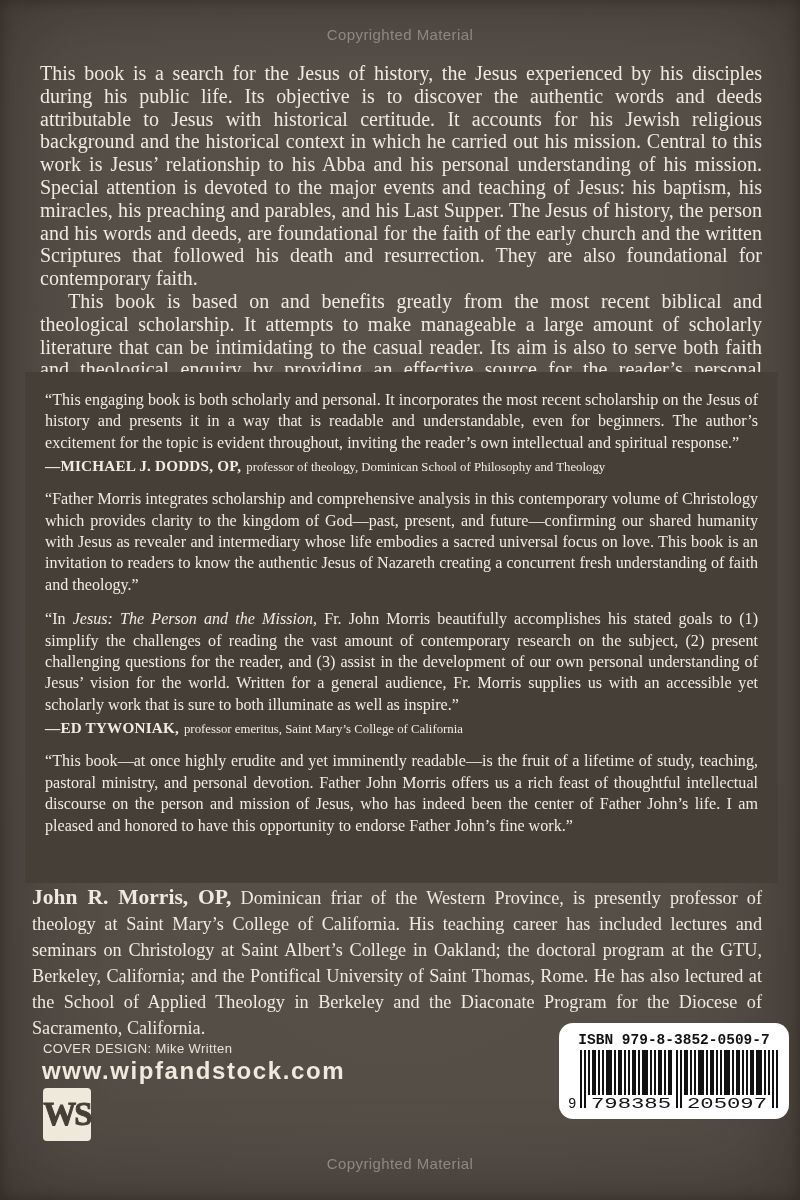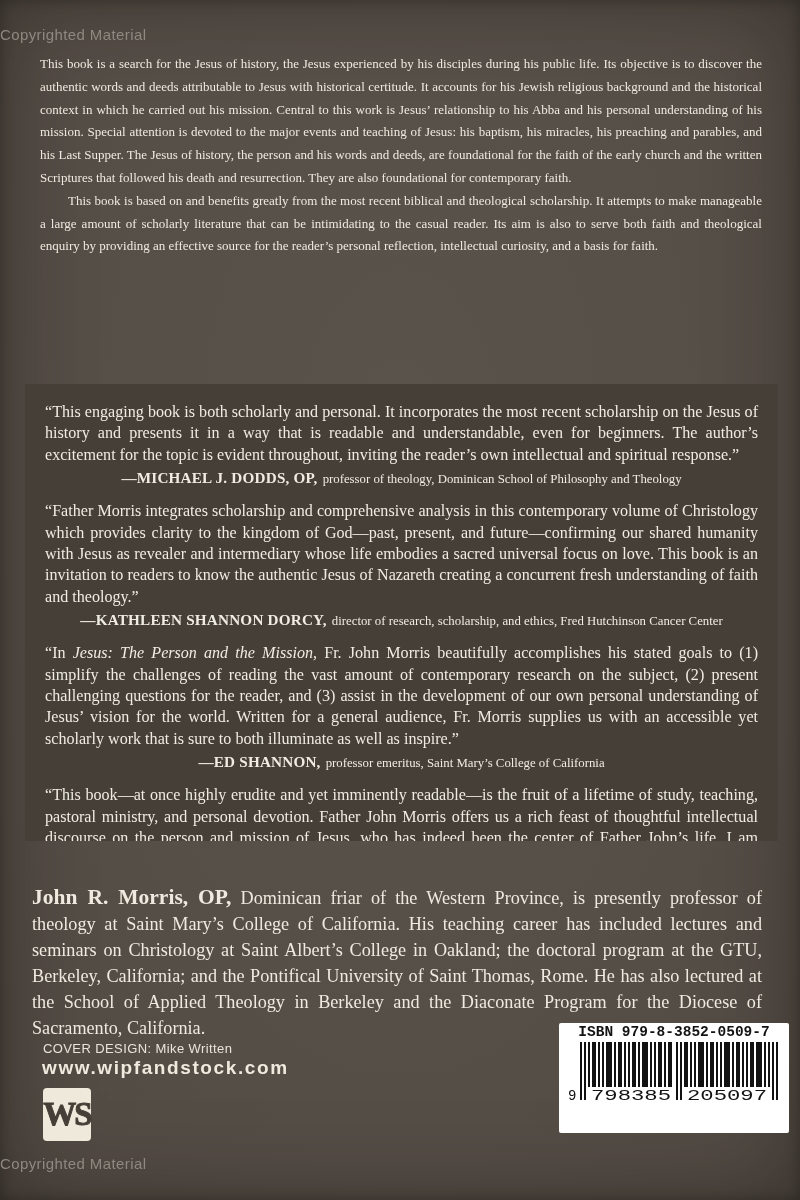--- a/index.html
+++ b/index.html
@@ -7,67 +7,68 @@
     position:relative;
     width:800px;height:1200px;
     margin:0 auto;
     background:radial-gradient(ellipse at 50% 38%, #5a534b 0%, #564f48 55%, #514a43 100%);
     box-shadow:inset 0 0 90px rgba(18,14,10,.38), inset 0 0 14px rgba(18,14,10,.35);
     overflow:hidden;
     font-family:"Liberation Serif", serif;
   }
   .copyright{
     position:absolute;left:0;width:100%;
+    text-align:center;
     font-family:"Liberation Sans", sans-serif;
     font-size:15px;letter-spacing:.4px;
     color:#8e8880;
   }
   .copyright.top{top:26px;}
   .copyright.bottom{top:1155px;}
   .synopsis{
-    position:absolute;left:40px;right:38px;top:53px;
+    position:absolute;left:40px;right:38px;top:62px;
     color:#efeadf;
-    font-size:13px;line-height:22.8px;
+    font-size:20px;line-height:22.8px;
     text-align:justify;
   }
   .synopsis p{margin:0;}
   .synopsis p.indent{text-indent:28px;}
   .endorse-panel{
-    position:absolute;left:25px;top:384px;width:753px;height:457px;
+    position:absolute;left:25px;top:372px;width:753px;height:511px;
     background:#453f38;
     box-sizing:border-box;
     padding:17px 20px 12px 20px;
     overflow:hidden;
   }
   .blurb{margin:0 0 13px 0;}
   .blurb:last-child{margin-bottom:0;}
   .blurb .quote{
     margin:0;color:#f0ece2;
     font-size:16.1px;line-height:21.4px;
     text-align:justify;
   }
   .blurb .quote .ital{font-style:italic;}
-  .blurb .attr{margin:4px 0 0 0;color:#f0ece2;text-align:center;}
+  .blurb .attr{margin:4px 0 0 0;color:#f0ece2;}
   .attr .attr-name{font-weight:bold;font-size:15.2px;letter-spacing:.2px;}
   .attr .attr-role{font-size:12.8px;margin-left:5px;}
   .bio{
     position:absolute;left:32px;right:38px;top:884px;
     color:#efeadf;font-size:18.2px;line-height:26px;
     text-align:justify;
   }
   .bio .bio-name{font-weight:bold;font-size:21.5px;}
   .credit{
     position:absolute;left:43px;top:1041px;
     font-family:"Liberation Sans", sans-serif;
     font-size:13px;letter-spacing:.4px;color:#e9e4d9;
   }
   .website{
     position:absolute;left:42px;top:1057px;
     font-family:"Liberation Sans", sans-serif;
-    font-weight:bold;font-size:19px;letter-spacing:1.6px;color:#efeade;
+    font-weight:bold;font-size:24px;letter-spacing:1.6px;color:#efeade;
   }
   .logo-row{position:absolute;left:45px;top:1090px;display:flex;align-items:flex-start;}
   .ws-box{
     width:44px;height:49px;background:#efe9db;border-radius:2px;
     display:flex;align-items:center;justify-content:center;
     box-shadow:0 0 0 2px #efe9db;
   }
   .ws-box span{
     font-family:"Liberation Serif", serif;font-weight:bold;
     font-size:33px;color:#453f38;letter-spacing:-2px;
@@ -77,23 +78,23 @@
   .logo-name{
     font-family:"Liberation Sans", sans-serif;font-weight:bold;
     font-size:26px;letter-spacing:5px;color:#efe9db;line-height:26px;white-space:nowrap;
   }
   .logo-rule{height:2px;background:#efe9db;margin:3px 0 3px 0;width:228px;}
   .logo-tagline{
     font-family:"Liberation Serif", serif;font-style:italic;font-weight:bold;
     font-size:13px;color:#efe9db;letter-spacing:.2px;white-space:nowrap;
   }
   .barcode-box{
-    position:absolute;left:559px;top:1023px;width:230px;height:110px;
-    background:#ffffff;border-radius:2px;
-    box-sizing:border-box;padding-top:1px;
+    position:absolute;left:559px;top:1023px;width:230px;height:96px;
+    background:#ffffff;border-radius:14px;
+    box-sizing:border-box;padding-top:9px;
   }
   .isbn-label{
     text-align:center;
     font-family:"Liberation Mono", monospace;
     font-weight:bold;font-size:14.5px;color:#121212;letter-spacing:0px;
     white-space:nowrap;
   }
   .bars-wrap{display:flex;justify-content:center;margin-top:2px;}
 </style>
 </head>
@@ -112,29 +113,26 @@
 
     <div class="blurb">
       <p class="quote">“This engaging book is both scholarly and personal. It incorporates the most recent scholarship on the Jesus of history and presents it in a way that is readable and understandable, even for beginners. The author’s excitement for the topic is evident throughout, inviting the reader’s own intellectual and spiritual response.”</p>
       <p class="attr">
         <span class="attr-name">—MICHAEL J. DODDS, OP,</span><span class="attr-role">professor of theology, Dominican School of Philosophy and Theology</span>
       </p>
     </div>
 
     <div class="blurb">
       <p class="quote">“Father Morris integrates scholarship and comprehensive analysis in this contemporary volume of Christology which provides clarity to the kingdom of God—past, present, and future—confirming our shared humanity with Jesus as revealer and intermediary whose life embodies a sacred universal focus on love. This book is an invitation to readers to know the authentic Jesus of Nazareth creating a concurrent fresh understanding of faith and theology.”</p>
-      <p class="attr">
-        <span class="attr-name">—KATHLEEN SHANNON DORCY,</span><span class="attr-role">director of research, scholarship, and ethics, Fred Hutchinson Cancer Center</span>
-      </p>
     </div>
 
     <div class="blurb">
       <p class="quote"><span>“In </span><span class="ital">Jesus: The Person and the Mission</span><span>, Fr. John Morris beautifully accomplishes his stated goals to (1) simplify the challenges of reading the vast amount of contemporary research on the subject, (2) present challenging questions for the reader, and (3) assist in the development of our own personal understanding of Jesus’ vision for the world. Written for a general audience, Fr. Morris supplies us with an accessible yet scholarly work that is sure to both illuminate as well as inspire.”</span></p>
       <p class="attr">
-        <span class="attr-name">—ED SHANNON,</span><span class="attr-role">professor emeritus, Saint Mary’s College of California</span>
+        <span class="attr-name">—ED TYWONIAK,</span><span class="attr-role">professor emeritus, Saint Mary’s College of California</span>
       </p>
     </div>
 
     <div class="blurb">
       <p class="quote">“This book—at once highly erudite and yet imminently readable—is the fruit of a lifetime of study, teaching, pastoral ministry, and personal devotion. Father John Morris offers us a rich feast of thoughtful intellectual discourse on the person and mission of Jesus, who has indeed been the center of Father John’s life. I am pleased and honored to have this opportunity to endorse Father John’s fine work.”</p>
 
     </div>
 
   </div>
 

